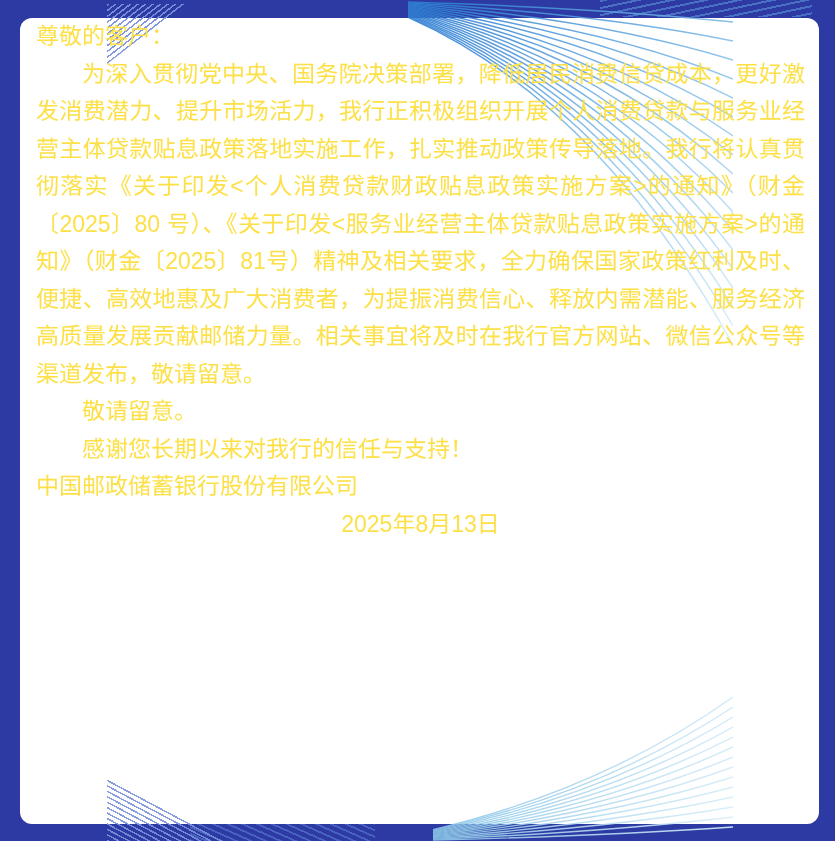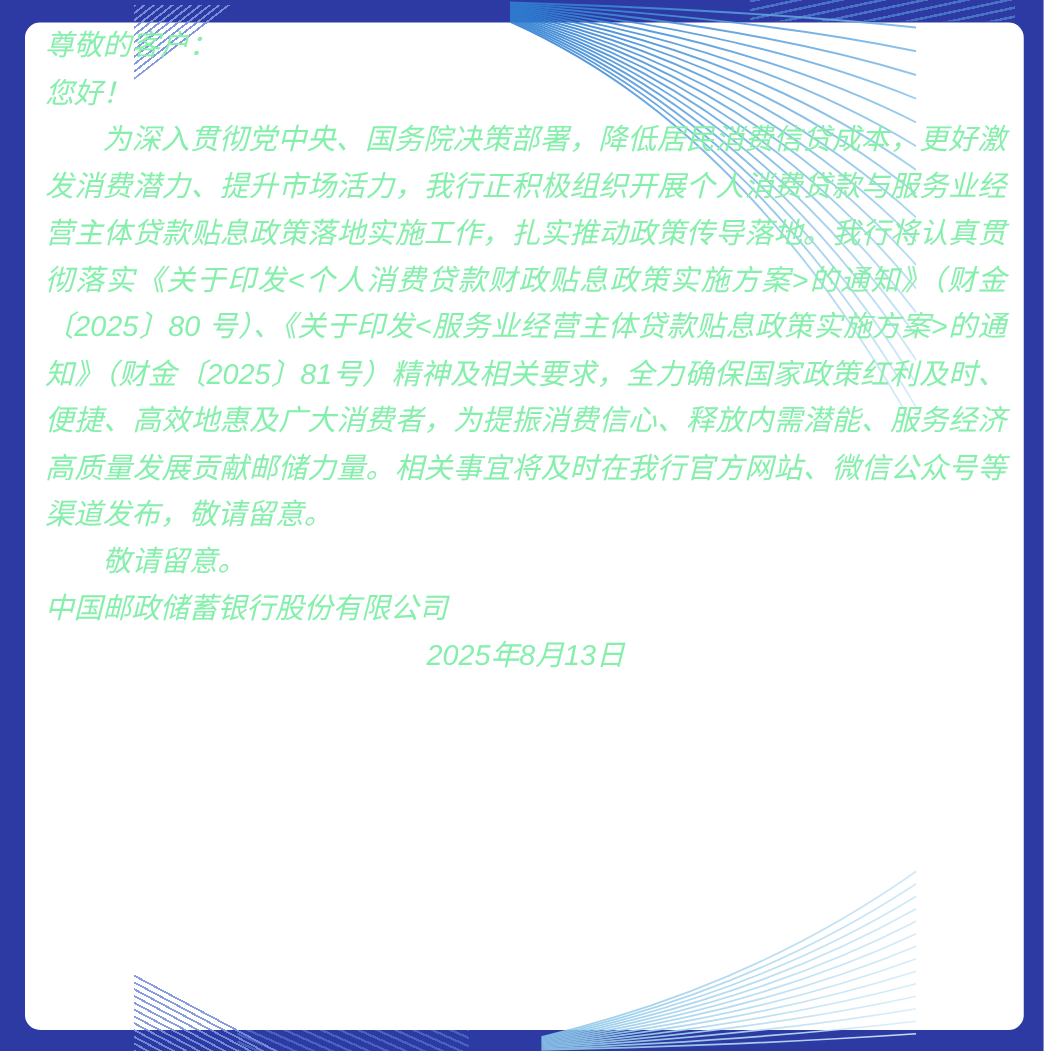--- a/index.html
+++ b/index.html
@@ -28,21 +28,21 @@
     position:absolute;left:600px;top:0;width:212px;height:17px;z-index:2;
     background:repeating-linear-gradient(168deg,rgba(96,158,224,.55) 0 2px,rgba(96,158,224,0) 2px 7px);
   }
   .border-streaks-bottom{
     position:absolute;left:190px;top:824px;width:185px;height:17px;z-index:2;
     background:repeating-linear-gradient(24deg,rgba(96,140,216,.5) 0 1.8px,rgba(96,140,216,0) 1.8px 6px);
   }
   
   .letter{
     position:absolute;left:36px;right:30px;top:18px;z-index:6;
-    color:#86efac;font-size:23px;line-height:37.5px;font-style:italic;
+    color:#fde047;font-size:23px;line-height:37.5px;
   }
   .letter p{margin:0;}
   .salutation{margin-top:48px;}
   .hello{margin-top:30px;}
   .body-par{margin-top:22px;text-align:justify;text-indent:2em;}
   .closing{margin-top:5px;text-indent:2em;}
   .thanks{margin-top:27px;text-indent:2em;}
   .company{margin-top:54px;text-align:left;}
   .date{text-align:center;}
 </style>
@@ -108,20 +108,20 @@
       <path d="M0 8.2 Q170 37.4 300 104"></path>
       <path d="M0 9.0 Q170 41.0 300 114"></path>
       <path d="M0 9.8 Q170 44.6 300 124"></path>
       <path d="M0 10.6 Q170 48.2 300 134"></path>
       <path d="M0 11.4 Q170 51.8 300 144"></path>
     </g>
   </svg>
 
   <div class="letter">
     <p class="salutation">尊敬的客户：</p>
-    <p class="hello">您好！</p>
     <p class="body-par">为深入贯彻党中央、国务院决策部署，降低居民消费信贷成本，更好激发消费潜力、提升市场活力，我行正积极组织开展个人消费贷款与服务业经营主体贷款贴息政策落地实施工作，扎实推动政策传导落地。我行将认真贯彻落实《关于印发&lt;个人消费贷款财政贴息政策实施方案&gt;的通知》（财金〔2025〕80 号）、《关于印发&lt;服务业经营主体贷款贴息政策实施方案&gt;的通知》（财金〔2025〕81号）精神及相关要求，全力确保国家政策红利及时、便捷、高效地惠及广大消费者，为提振消费信心、释放内需潜能、服务经济高质量发展贡献邮储力量。相关事宜将及时在我行官方网站、微信公众号等渠道发布，敬请留意。</p>
     <p class="closing">敬请留意。</p>
+    <p class="thanks">感谢您长期以来对我行的信任与支持！</p>
     <p class="company">中国邮政储蓄银行股份有限公司</p>
     <p class="date">2025年8月13日</p>
   </div>
 
 </div>
 
 </body></html>

